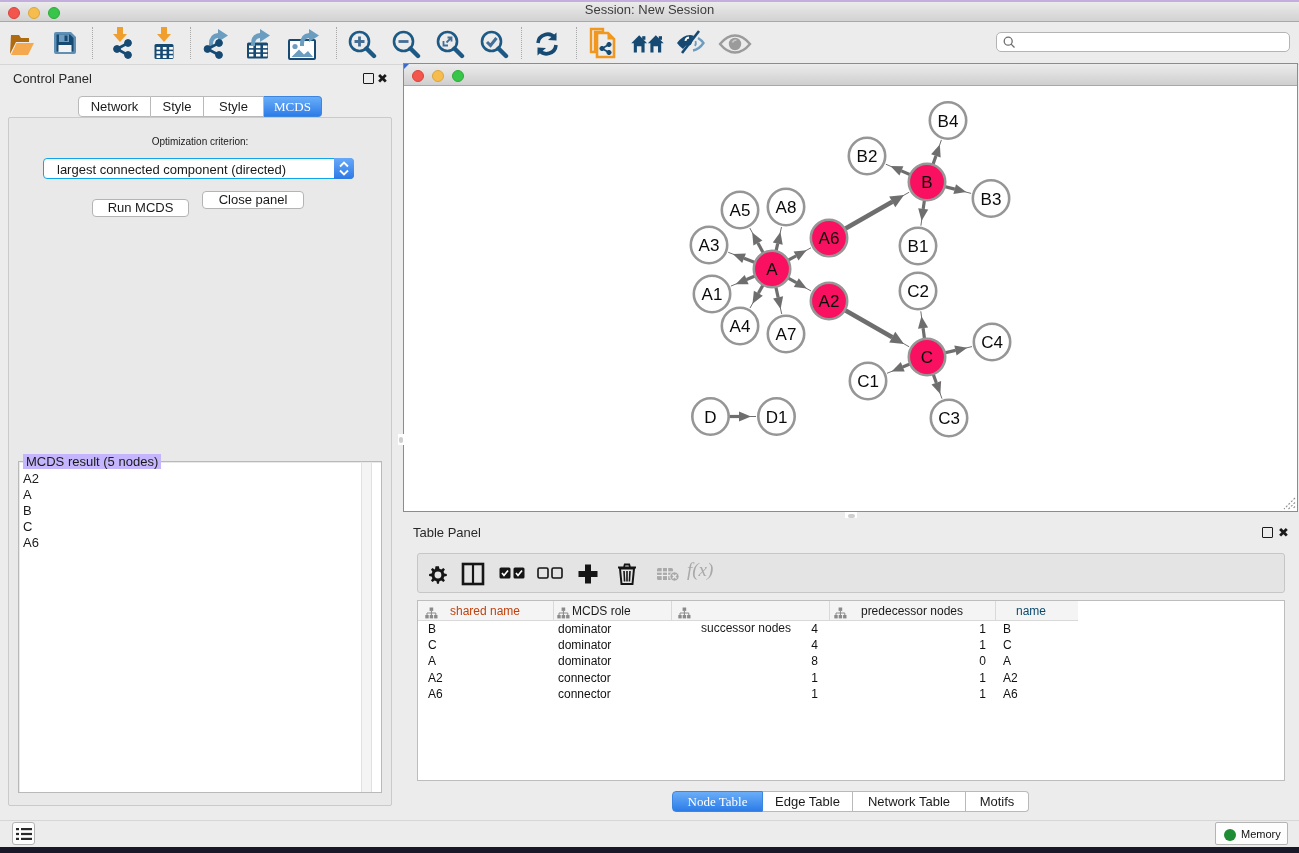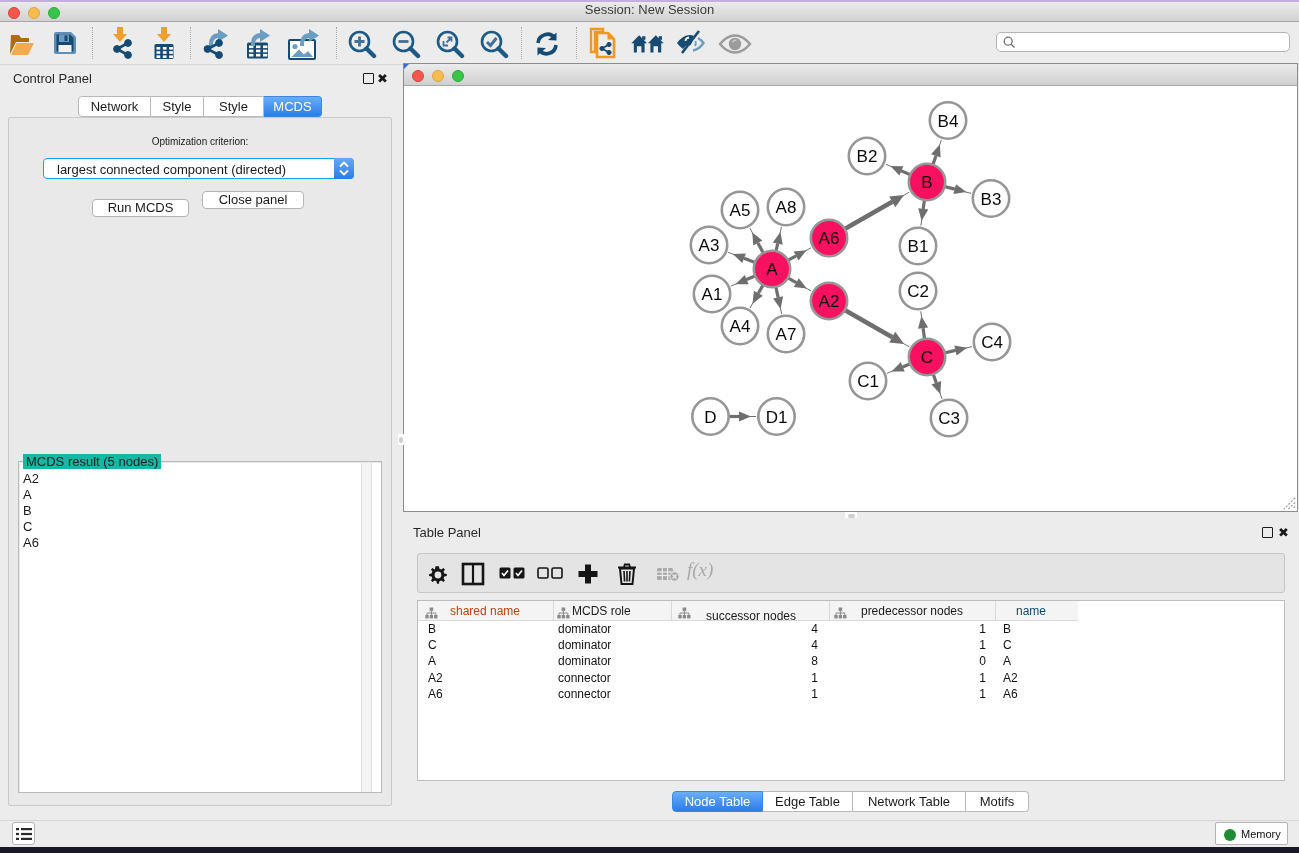--- a/index.html
+++ b/index.html
@@ -1,21 +1,21 @@
 <!DOCTYPE html>
 <html><head><meta charset="utf-8"><style>
 * { margin:0; padding:0; box-sizing:border-box; }
 body { width:1299px; height:853px; font-family:"Liberation Sans",sans-serif; background:#ececec; position:relative; overflow:hidden; }
 .abs { position:absolute; }
 .sep { position:absolute; top:5px; height:32px; border-left:1px dotted #a9a9a9; }
 .ttl { font-size:13px; color:#282828; }
 .sq { position:absolute; width:11px; height:11px; border:1.6px solid #1a1a1a; border-radius:1px; }
 .xx { position:absolute; font-size:13px; color:#1a1a1a; }
 .tab { position:absolute; top:0; height:21px; background:#fff; border:1px solid #b9b9b9; border-left:none; color:#1a1a1a; font-size:13px; text-align:center; line-height:20px; }
-.tabsel { background:linear-gradient(#6aaef9,#2c7ce8); color:#fff; border-color:#3d86e0; }
+.tabsel { background:linear-gradient(#6aaef9,#2c7ce8); color:#fff; border-color:#3d86e0;font-family:Liberation Serif, serif; }
 .btn { position:absolute; background:#fff; border:1px solid #b4b4b4; border-radius:4px; font-size:13px; color:#1a1a1a; text-align:center; }
 </style></head><body>
 
 <div class="abs" style="left:0;top:0;width:1299px;height:2px;background:#c3aedd"></div>
 <div class="abs" style="left:0;top:2px;width:1299px;height:20px;background:linear-gradient(#ebebeb,#d2d2d2);border-bottom:1px solid #a8a8a8;border-radius:4px 4px 0 0">
   <div class="abs" style="left:8px;top:5px;width:12px;height:12px;border-radius:50%;background:#f2564d;border:0.5px solid #d8443c"></div>
   <div class="abs" style="left:28px;top:5px;width:12px;height:12px;border-radius:50%;background:#f6bd4e;border:0.5px solid #dba63a"></div>
   <div class="abs" style="left:48px;top:5px;width:12px;height:12px;border-radius:50%;background:#38c54a;border:0.5px solid #2aad3a"></div>
   <div style="text-align:center;font-size:13px;color:#3c3c3c;">Session: New Session</div>
 </div>
@@ -187,21 +187,21 @@
       <path d="M2 9.5 L6 13.5 L10 9.5" fill="none" stroke="#fff" stroke-width="1.8"></path>
     </svg>
   </div>
 </div>
 <div class="btn" style="left:92px;top:199px;width:97px;height:18px;line-height:16px">Run MCDS</div>
 <div class="btn" style="left:202px;top:191px;width:102px;height:18px;line-height:16px">Close panel</div>
 
 <div class="abs" style="left:18px;top:461px;width:364px;height:332px;border:1px solid #b9b9b9">
   <div class="abs" style="left:1px;top:1px;width:361px;height:329px;background:#fff"></div>
   <div class="abs" style="left:342px;top:1px;width:11px;height:329px;background:#f4f4f4;border-left:1px solid #e0e0e0;border-right:1px solid #e0e0e0"></div>
-  <div class="abs" style="left:4px;top:-8px;background:#14b8a6;padding:0 3px;font-size:13px;color:#1a1a1a">MCDS result (5 nodes)</div>
+  <div class="abs" style="left:4px;top:-8px;background:#c4b5fd;padding:0 3px;font-size:13px;color:#1a1a1a">MCDS result (5 nodes)</div>
   <div class="abs" style="left:4px;top:9px;font-size:13px;color:#1a1a1a;line-height:16px">A2<br>A<br>B<br>C<br>A6</div>
 </div>
 
 <div class="abs" style="left:403px;top:63px;width:895px;height:449px;border:1px solid #8c8c8c;background:#fff">
   <svg width="5" height="5" style="position:absolute;left:0px;top:0px;z-index:6">
       <polygon points="0,0 5,0 0,5" fill="#3a6cd0"></polygon>
     </svg>
   <div class="abs" style="left:0;top:0;width:893px;height:22px;background:linear-gradient(#ececec,#cfcfcf);border-bottom:1px solid #a8a8a8">
     <div class="abs" style="left:8px;top:6px;width:12px;height:12px;border-radius:50%;background:#f2564d;border:0.5px solid #d8443c"></div>
     <div class="abs" style="left:28px;top:6px;width:12px;height:12px;border-radius:50%;background:#f6bd4e;border:0.5px solid #dba63a"></div>
@@ -424,21 +424,21 @@
 <rect x="0.3" y="8" width="3.4" height="3.4"></rect>
           <rect x="4.7" y="8" width="3.4" height="3.4"></rect>
           <rect x="9.1" y="8" width="3.4" height="3.4"></rect>
 </g>
         <g stroke="#8a8a8a" stroke-width="1">
           <path d="M6.4 4 L6.4 8 M2 8 L2 6 L10.8 6 L10.8 8" fill="none"></path>
         </g>
       </svg></span>
   <div class="abs" style="top:3px;font-size:12px;color:#c2410c;left:32px">shared name</div>
   <div class="abs" style="top:3px;font-size:12px;color:#1a1a1a;left:154px;width:60px">MCDS role</div>
-  <div class="abs" style="top:8px;font-size:12px;color:#1a1a1a;left:283px;width:95px;text-align:right">successor nodes</div>
+  <div class="abs" style="top:20px;font-size:12px;color:#1a1a1a;left:283px;width:95px;text-align:left">successor nodes</div>
   <div class="abs" style="top:3px;font-size:12px;color:#1a1a1a;left:438px;width:112px;text-align:center">predecessor nodes</div>
   <div class="abs" style="top:3px;font-size:12px;color:#0c4a6e;left:598px">name</div>
 
   <div class="abs" style="left:0;top:21px;width:866px;font-size:12px;color:#111">
     <div style="height:16.2px;position:relative">
         <span style="position:absolute;left:10px">B</span>
         <span style="position:absolute;left:140px">dominator</span>
         <span style="position:absolute;left:340px;width:60px;text-align:right">4</span>
         <span style="position:absolute;left:508px;width:60px;text-align:right">1</span>
         <span style="position:absolute;left:585px">B</span>

